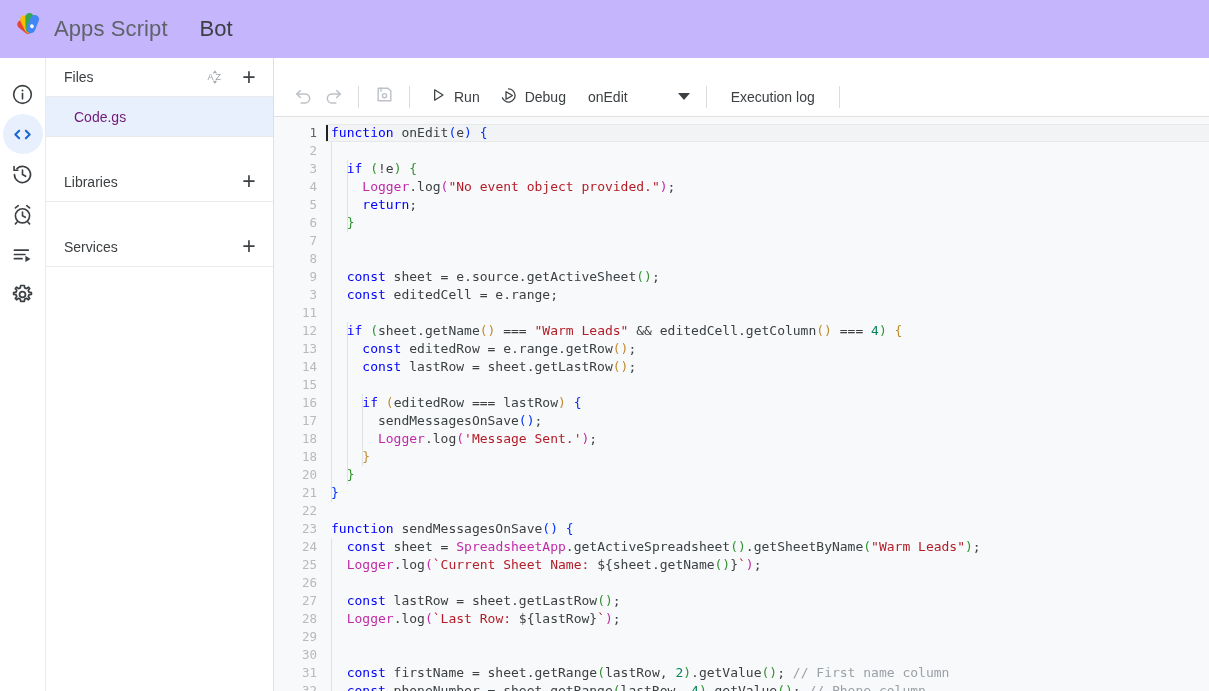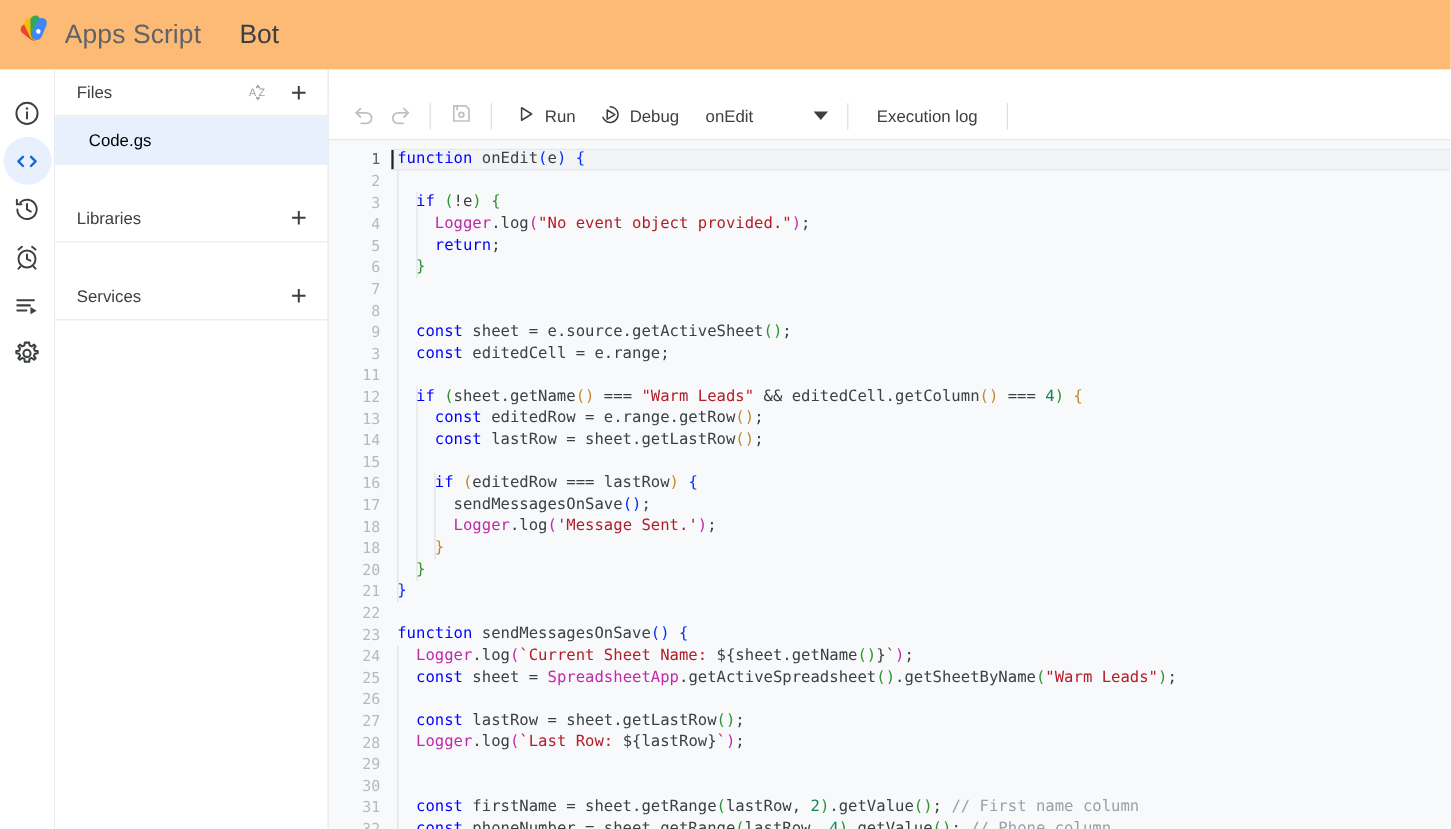--- a/index.html
+++ b/index.html
@@ -9,21 +9,21 @@
     font-family: "Liberation Sans", sans-serif;
     overflow: hidden;
   }
   #app { position: relative; width: 1209px; height: 691px; display: flex; flex-direction: column; }
 
   
   .header {
     height: 58px; min-height: 58px;
     display: flex; align-items: center;
     padding-left: 8px;
-    background: #fdba74;
+    background: #c4b5fd;
     text-align: center;
   }
   .logo-wrap {
     width: 44px; height: 44px;
     display: flex; align-items: center; justify-content: center;
     flex: 0 0 auto;
   }
   .app-title {
     font-size: 22px; color: #5f6368; letter-spacing: .1px;
     margin-left: 2px; white-space: nowrap;
@@ -70,21 +70,21 @@
   .icon-btn {
     width: 20px; height: 20px; display: flex; align-items: center;
     justify-content: center; cursor: pointer; color: #5f6368;
   }
   .plus-btn { font-size: 23px; line-height: 1; color: #3c4043; font-weight: 300; }
   .file-row {
     height: 40px; min-height: 40px; display: flex; align-items: center;
     padding-left: 18px; font-size: 14px; cursor: pointer;
     border-bottom: 1px solid #e8eaed;
   }
-  .file-row.selected { background: #e8f0fe; color: #000000; padding-left: 28px; }
+  .file-row.selected { background: #e8f0fe; color: #701a75; padding-left: 28px; }
   .files-spacer { flex: 1 1 auto; }
 
   
   .editor-col { flex: 1 1 auto; display: flex; flex-direction: column; min-width: 0; background: #fff; }
 
   .toolbar {
     height: 40px; min-height: 40px;
     display: flex; align-items: center;
     padding: 0 10px 0 14px;
     border-bottom: 1px solid #e0e0e0;
@@ -426,22 +426,22 @@
               <div class="code-line"><span class="pl">    </span><span class="kw">const</span><span class="pl"> lastRow = sheet.getLastRow</span><span class="pn3">()</span><span class="pl">;</span></div>
               <div class="code-line">&nbsp;</div>
               <div class="code-line"><span class="pl">    </span><span class="kw">if</span><span class="pl"> </span><span class="pn3">(</span><span class="pl">editedRow === lastRow</span><span class="pn3">)</span><span class="pl"> </span><span class="pn1">{</span></div>
               <div class="code-line"><span class="pl">      </span><span class="pl">sendMessagesOnSave</span><span class="pn1">()</span><span class="pl">;</span></div>
               <div class="code-line"><span class="pl">      </span><span class="cls">Logger</span><span class="pl">.log</span><span class="pnp">(</span><span class="str">'Message Sent.'</span><span class="pnp">)</span><span class="pl">;</span></div>
               <div class="code-line"><span class="pl">    </span><span class="pn3">}</span></div>
               <div class="code-line"><span class="pl">  </span><span class="pn2">}</span></div>
               <div class="code-line"><span class="pn1">}</span></div>
               <div class="code-line">&nbsp;</div>
               <div class="code-line"><span class="kw">function</span><span class="pl"> </span><span class="pl">sendMessagesOnSave</span><span class="pn1">()</span><span class="pl"> </span><span class="pn1">{</span></div>
+              <div class="code-line"><span class="pl">  </span><span class="kw">const</span><span class="pl"> sheet = </span><span class="cls">SpreadsheetApp</span><span class="pl">.getActiveSpreadsheet</span><span class="pn2">()</span><span class="pl">.getSheetByName</span><span class="pn2">(</span><span class="str">"Warm Leads"</span><span class="pn2">)</span><span class="pl">;</span></div>
               <div class="code-line"><span class="pl">  </span><span class="cls">Logger</span><span class="pl">.log</span><span class="pnp">(</span><span class="str">`Current Sheet Name: </span><span class="pl">${</span><span class="pl">sheet.getName</span><span class="pn2">()</span><span class="pl">}</span><span class="str">`</span><span class="pnp">)</span><span class="pl">;</span></div>
-              <div class="code-line"><span class="pl">  </span><span class="kw">const</span><span class="pl"> sheet = </span><span class="cls">SpreadsheetApp</span><span class="pl">.getActiveSpreadsheet</span><span class="pn2">()</span><span class="pl">.getSheetByName</span><span class="pn2">(</span><span class="str">"Warm Leads"</span><span class="pn2">)</span><span class="pl">;</span></div>
               <div class="code-line">&nbsp;</div>
               <div class="code-line"><span class="pl">  </span><span class="kw">const</span><span class="pl"> lastRow = sheet.getLastRow</span><span class="pn2">()</span><span class="pl">;</span></div>
               <div class="code-line"><span class="pl">  </span><span class="cls">Logger</span><span class="pl">.log</span><span class="pnp">(</span><span class="str">`Last Row: </span><span class="pl">${</span><span class="pl">lastRow</span><span class="pl">}</span><span class="str">`</span><span class="pnp">)</span><span class="pl">;</span></div>
               <div class="code-line">&nbsp;</div>
               <div class="code-line">&nbsp;</div>
               <div class="code-line"><span class="pl">  </span><span class="kw">const</span><span class="pl"> firstName = sheet.getRange</span><span class="pn2">(</span><span class="pl">lastRow, </span><span class="num">2</span><span class="pn2">)</span><span class="pl">.getValue</span><span class="pn2">()</span><span class="pl">; </span><span class="com">// First name column</span></div>
               <div class="code-line"><span class="pl">  </span><span class="kw">const</span><span class="pl"> phoneNumber = sheet.getRange</span><span class="pn2">(</span><span class="pl">lastRow, </span><span class="num">4</span><span class="pn2">)</span><span class="pl">.getValue</span><span class="pn2">()</span><span class="pl">; </span><span class="com">// Phone column</span></div>
             </div>
           <div class="cursor"></div>
         </div>

